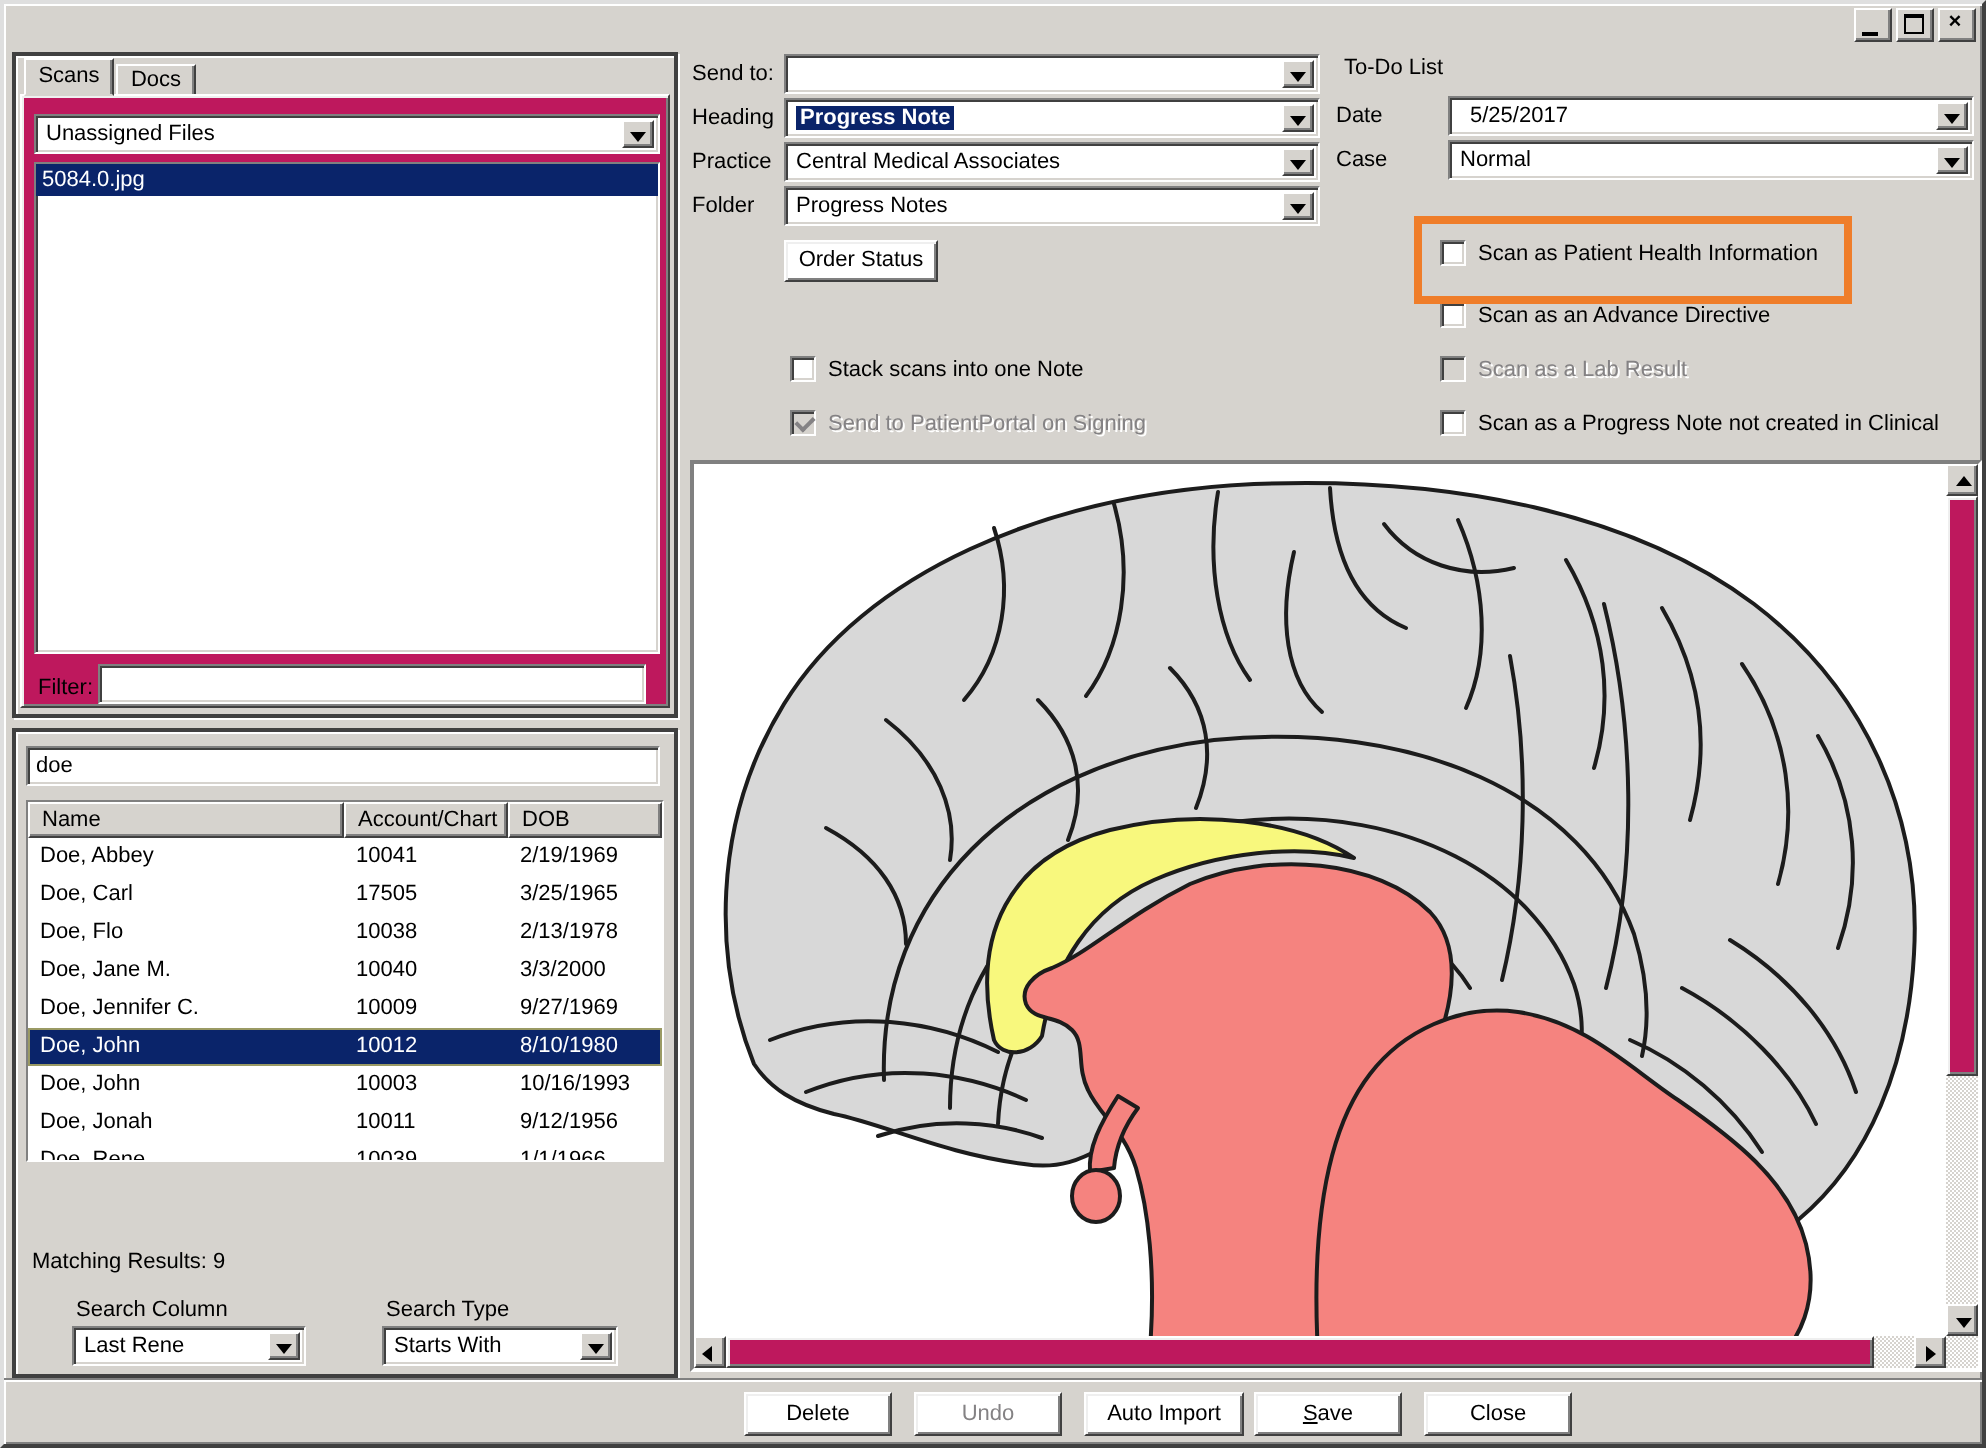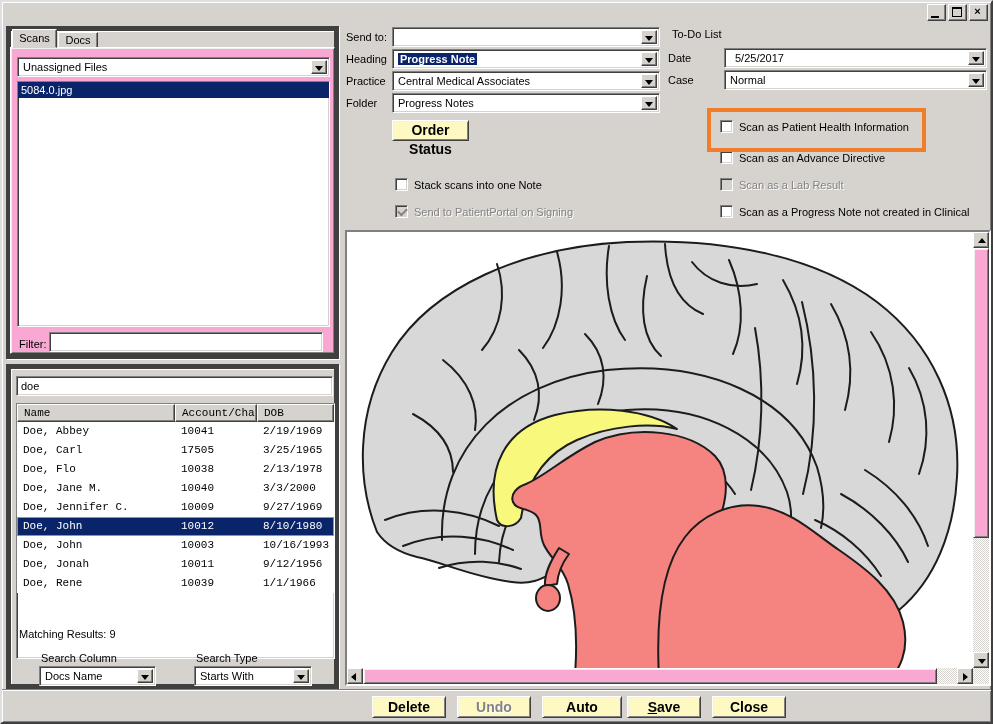--- a/index.html
+++ b/index.html
@@ -13,23 +13,23 @@
   .title{color:#fff;font-weight:bold;font-size:12px;padding-left:5px;}
   .winbtns{position:absolute;right:3px;top:2px;display:flex;}
   .wbtn{width:17px;height:15px;background:#d6d3ce;border:1px solid;border-color:#fff #404040 #404040 #fff;
         box-shadow:inset -1px -1px 0 #808080;position:relative;margin-left:2px;}
   .g-min{position:absolute;left:3px;bottom:2px;width:8px;height:2px;background:#000;}
   .g-max{position:absolute;left:3px;top:2px;width:8px;height:7px;border:1px solid #000;border-top:2px solid #000;}
   .g-close{position:absolute;left:0;top:0;width:15px;height:13px;text-align:center;font-weight:bold;font-size:11px;line-height:13px;}
   
   .sunken{background:#fff;border:1px solid;border-color:#808080 #fff #fff #808080;
           box-shadow:inset 1px 1px 0 #404040, inset -1px -1px 0 #d6d3ce;box-sizing:border-box;}
-  .raised{background:#f9a8d4;border:1px solid;border-color:#fff #404040 #404040 #fff;
+  .raised{background:#be185d;border:1px solid;border-color:#fff #404040 #404040 #fff;
           box-shadow:inset 1px 1px 0 #efefef, inset -1px -1px 0 #808080;box-sizing:border-box;}
-  .etched{border:5px solid #404040;box-shadow:1px 1px 0 #fff, inset 1px 1px 0 #fff;box-sizing:border-box;}
+  .etched{border:2px solid #404040;box-shadow:1px 1px 0 #fff, inset 1px 1px 0 #fff;box-sizing:border-box;}
   .lbl{white-space:nowrap;}
   .dis{color:#848284;text-shadow:1px 1px 0 #fff;}
   
   .tab{background:#d6d3ce;border:1px solid;border-color:#fff #404040 #d6d3ce #fff;
        box-shadow:inset -1px 0 0 #808080;text-align:center;line-height:17px;box-sizing:border-box;}
   .tab.inactive{border-bottom:none;box-shadow:inset -1px 0 0 #808080;line-height:15px;}
   
   .combo{background:#fff;border:1px solid;border-color:#808080 #fff #fff #808080;
          box-shadow:inset 1px 1px 0 #404040, inset -1px -1px 0 #d6d3ce;box-sizing:border-box;}
   .combo .val{position:absolute;left:5px;top:3px;white-space:nowrap;}
@@ -61,23 +61,23 @@
   .dither{background-color:#fff;
     background-image:linear-gradient(45deg,#d6d3ce 25%,transparent 25%,transparent 75%,#d6d3ce 75%),
                      linear-gradient(45deg,#d6d3ce 25%,transparent 25%,transparent 75%,#d6d3ce 75%);
     background-size:2px 2px;background-position:0 0,1px 1px;}
   .sbtn{position:absolute;width:16px;height:16px;background:#d6d3ce;border:1px solid;
         border-color:#fff #404040 #404040 #fff;box-shadow:inset -1px -1px 0 #808080;box-sizing:border-box;}
   .t-up{position:absolute;left:4px;top:5px;border:4px solid transparent;border-bottom:5px solid #000;border-top:none;}
   .t-dn{position:absolute;left:4px;top:6px;border:4px solid transparent;border-top:5px solid #000;border-bottom:none;}
   .t-lf{position:absolute;left:3px;top:4px;border:4px solid transparent;border-right:5px solid #000;border-left:none;}
   .t-rt{position:absolute;left:5px;top:4px;border:4px solid transparent;border-left:5px solid #000;border-right:none;}
-  .btn3d{background:#fef9c3;border:1px solid;border-color:#fff #404040 #404040 #fff;
+  .btn3d{background:#ffffff;border:1px solid;border-color:#fff #404040 #404040 #fff;
          box-shadow:inset 1px 1px 0 #efefef, inset -1px -1px 0 #808080;box-sizing:border-box;
-         text-align:center;font-size:14px;font-family:"Liberation Sans",sans-serif;font-weight:bold;}
+         text-align:center;font-size:11px;font-family:"Liberation Sans",sans-serif;}
   .orange{border:4px solid #ef7d2a;}
   .divider{height:0;border-top:1px solid #808080;border-bottom:1px solid #fff;}
   u{text-decoration:underline;}
 </style>
 </head>
 <body>
 
 <div id="win">
 
   <div class="winbtns">
@@ -108,21 +108,21 @@
         <div style="height: 16px; line-height: 16px; padding-left: 3px; background: rgb(10, 36, 106); color: rgb(255, 255, 255);">5084.0.jpg</div>
       </div>
 
     <span class="lbl" style="position:absolute;left:8px;top:290px;">Filter:</span>
     <input class="field" style="position: absolute; left: 38px; top: 284px; width: 274px; height: 20px;" value="">
   </div>
 
   <div class="abs etched" style="left:4px;top:362px;width:333px;height:325px;">
     <input class="field" style="position: absolute; left: 5px; top: 7px; width: 317px; height: 20px;" value="doe">
 
-    <div class="sunken" style="position:absolute;left:5px;top:34px;width:319px;height:256px;overflow:hidden;font-family:Liberation Mono, monospace;">
+    <div class="sunken" style="position:absolute;left:5px;top:34px;width:319px;height:181px;overflow:hidden;">
       <div class="thead">
         <span class="th c0">Name</span>
         <span class="th c1">Account/Chart</span>
         <span class="th c2">DOB</span>
       </div>
       <div>
           <div class="trow">
             <span class="tcell c0">Doe, Abbey</span>
             <span class="tcell c1">10041</span>
             <span class="tcell c2">2/19/1969</span>
@@ -165,21 +165,21 @@
           <div class="trow">
             <span class="tcell c0">Doe, Rene</span>
             <span class="tcell c1">10039</span>
             <span class="tcell c2">1/1/1966</span>
           </div>
         </div>
     </div>
     <span class="lbl" style="position:absolute;left:8px;top:259px;">Matching Results: 9</span>
     <span class="lbl" style="position:absolute;left:30px;top:283px;">Search Column</span>
     <div class="combo" style="position:absolute;left:28px;top:297px;width:117px;height:20px;">
-      <span class="val">Docs Name</span>
+      <span class="val">Last Rene</span>
       <span class="cbtn">
           <span class="tri-d"></span>
         </span>
     </div>
     <span class="lbl" style="position:absolute;left:185px;top:283px;">Search Type</span>
     <div class="combo" style="position:absolute;left:183px;top:297px;width:118px;height:20px;">
       <span class="val">Starts With</span>
       <span class="cbtn">
           <span class="tri-d"></span>
         </span>

